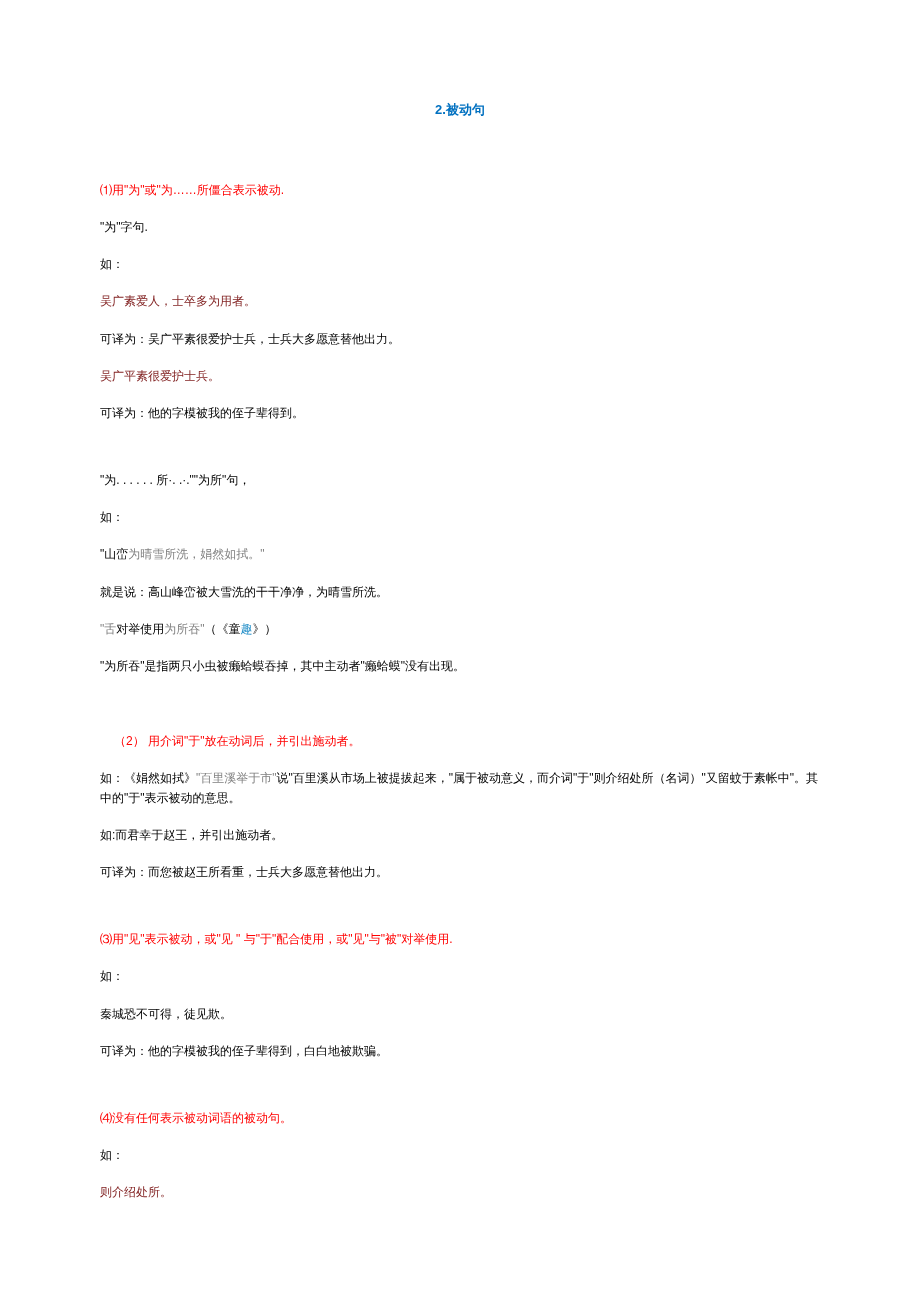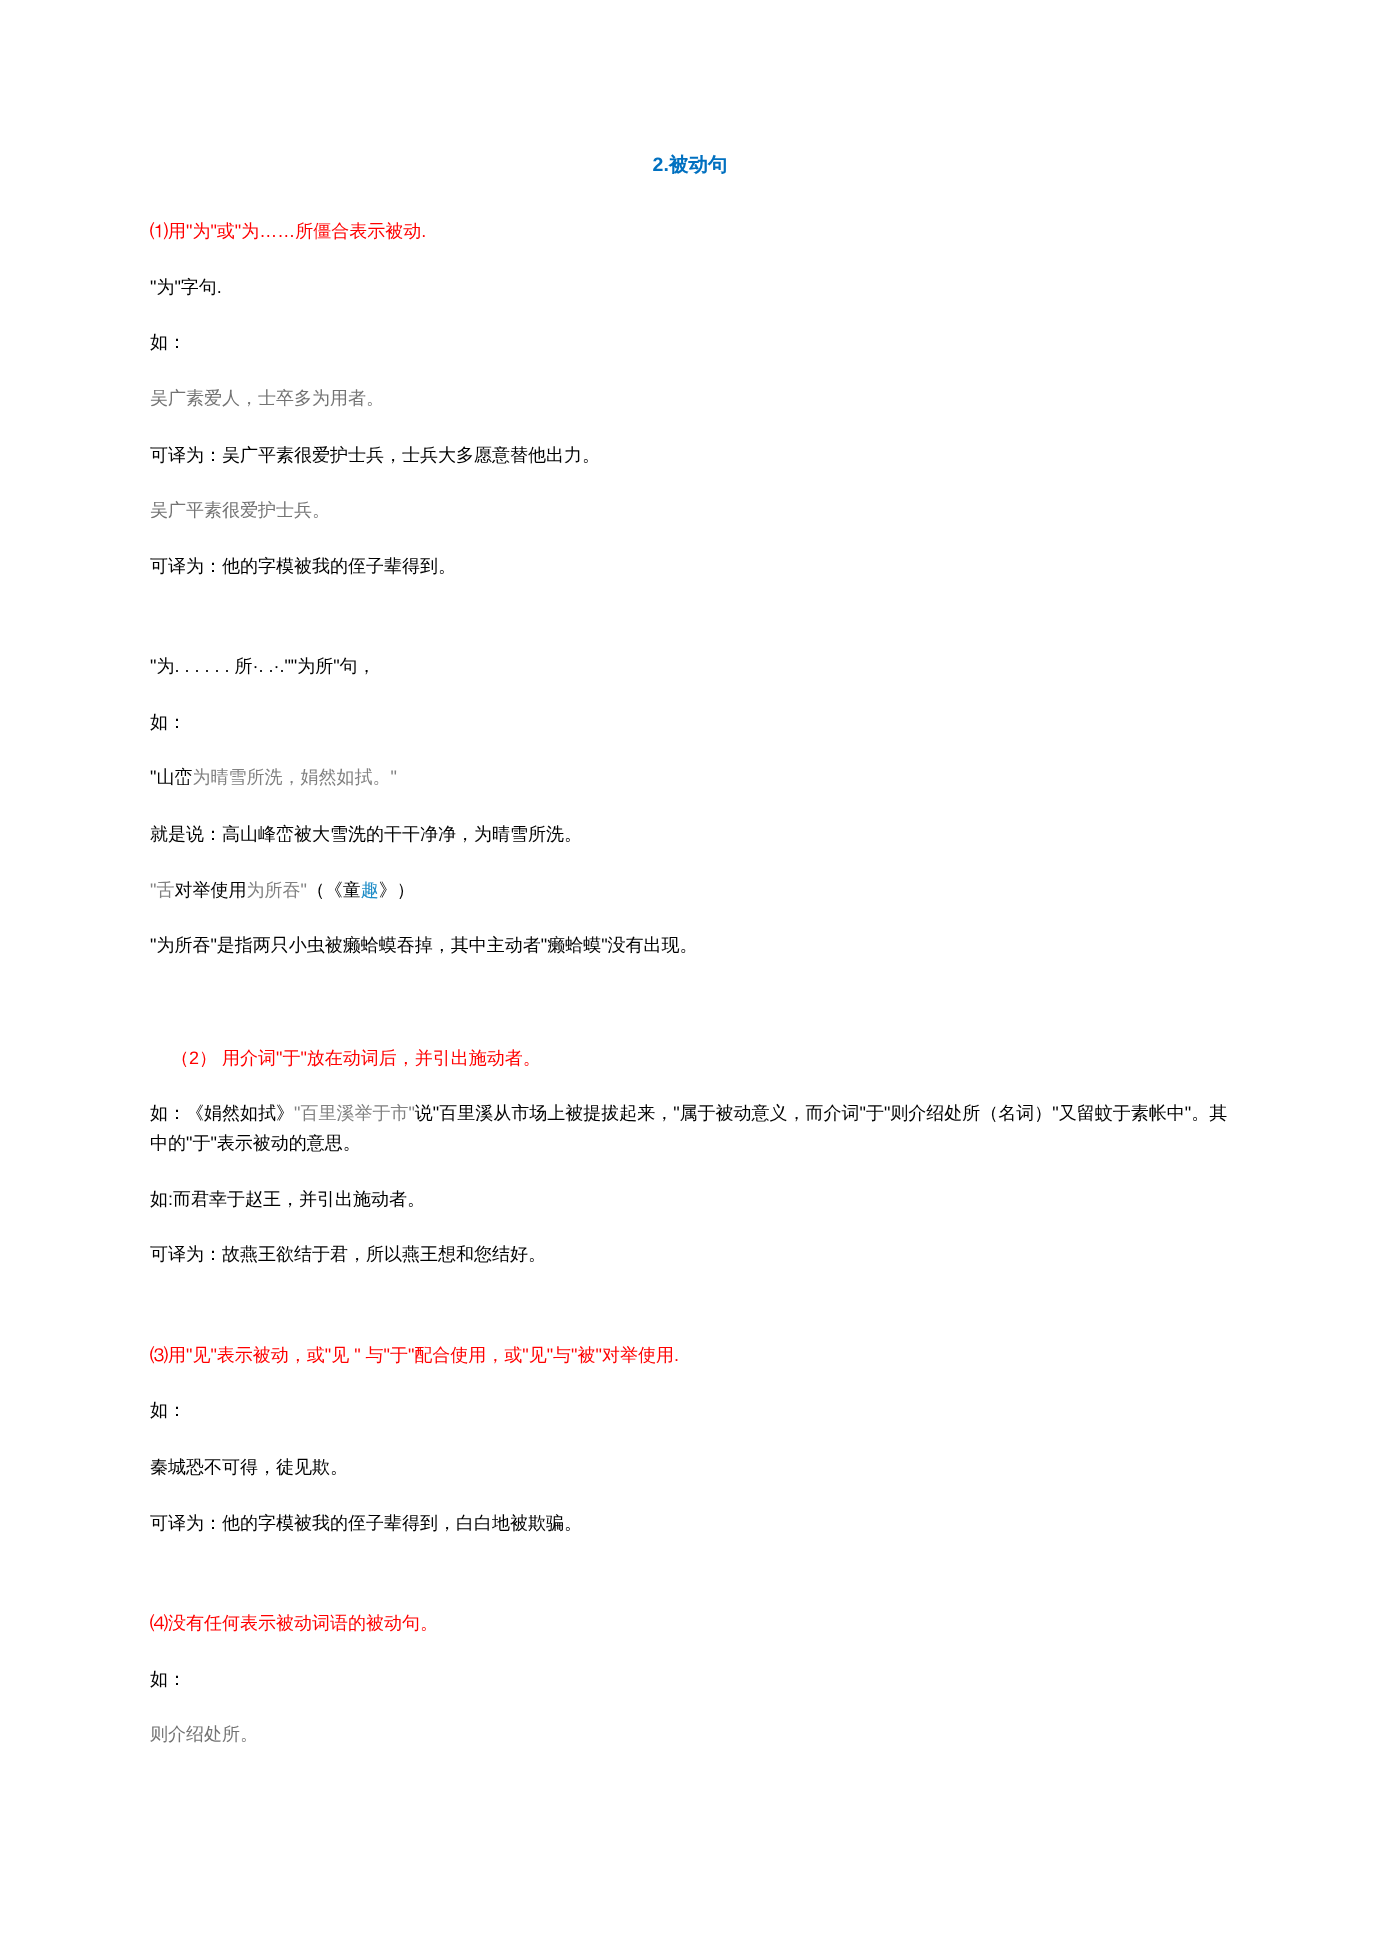--- a/index.html
+++ b/index.html
@@ -10,39 +10,39 @@
     font-size: 12px;
     line-height: 1.6;
     color: #000000;
     padding: 100px 100px 60px 100px;
   }
   .page-title {
     text-align: center;
     color: #0070c0;
     font-weight: bold;
     font-size: 13px;
-    margin-bottom: 24px;
+    margin-bottom: 60px;
   }
   .heading-red {
     color: #ff0000;
     font-size: 12px;
     margin-bottom: 18px;
   }
   .heading-red2 {
     color: #ff0000;
     font-size: 12px;
     margin-bottom: 18px;
     margin-top: 8px;
   }
   .para {
     color: #000000;
     margin-bottom: 18px;
   }
   .para-grey {
-    color: #737373;
+    color: #7f1d1d;
     margin-bottom: 18px;
   }
   .grey-inline { color: #808080; }
   .link-inline { color: #1a8ac6; }
   .gap { height: 30px; }
   .indent { padding-left: 14px; }
 </style>
 </head>
 <body>
 
@@ -69,21 +69,21 @@
 </div>
 <div class="para">"为所吞"是指两只小虫被癞蛤蟆吞掉，其中主动者"癞蛤蟆"没有出现。</div>
 
 <div class="gap"></div>
 
 <div class="heading-red2 indent">（2） 用介词"于"放在动词后，并引出施动者。</div>
 <div class="para">
   <span>如：《娟然如拭》</span><span class="grey-inline">"百里溪举于市"</span><span>说"百里溪从市场上被提拔起来，"属于被动意义，而介词"于"则介绍处所（名词）"又留蚊于素帐中"。其中的"于"表示被动的意思。</span>
 </div>
 <div class="para">如:而君幸于赵王，并引出施动者。</div>
-<div class="para">可译为：故燕王欲结于君，所以燕王想和您结好。</div>
+<div class="para">可译为：而您被赵王所看重，士兵大多愿意替他出力。</div>
 
 <div class="gap"></div>
 
 <div class="heading-red">⑶用"见"表示被动，或"见 " 与"于"配合使用，或"见"与"被"对举使用.</div>
 <div class="para">如：</div>
 <div class="para">秦城恐不可得，徒见欺。</div>
 <div class="para">可译为：他的字模被我的侄子辈得到，白白地被欺骗。</div>
 
 <div class="gap"></div>
 

